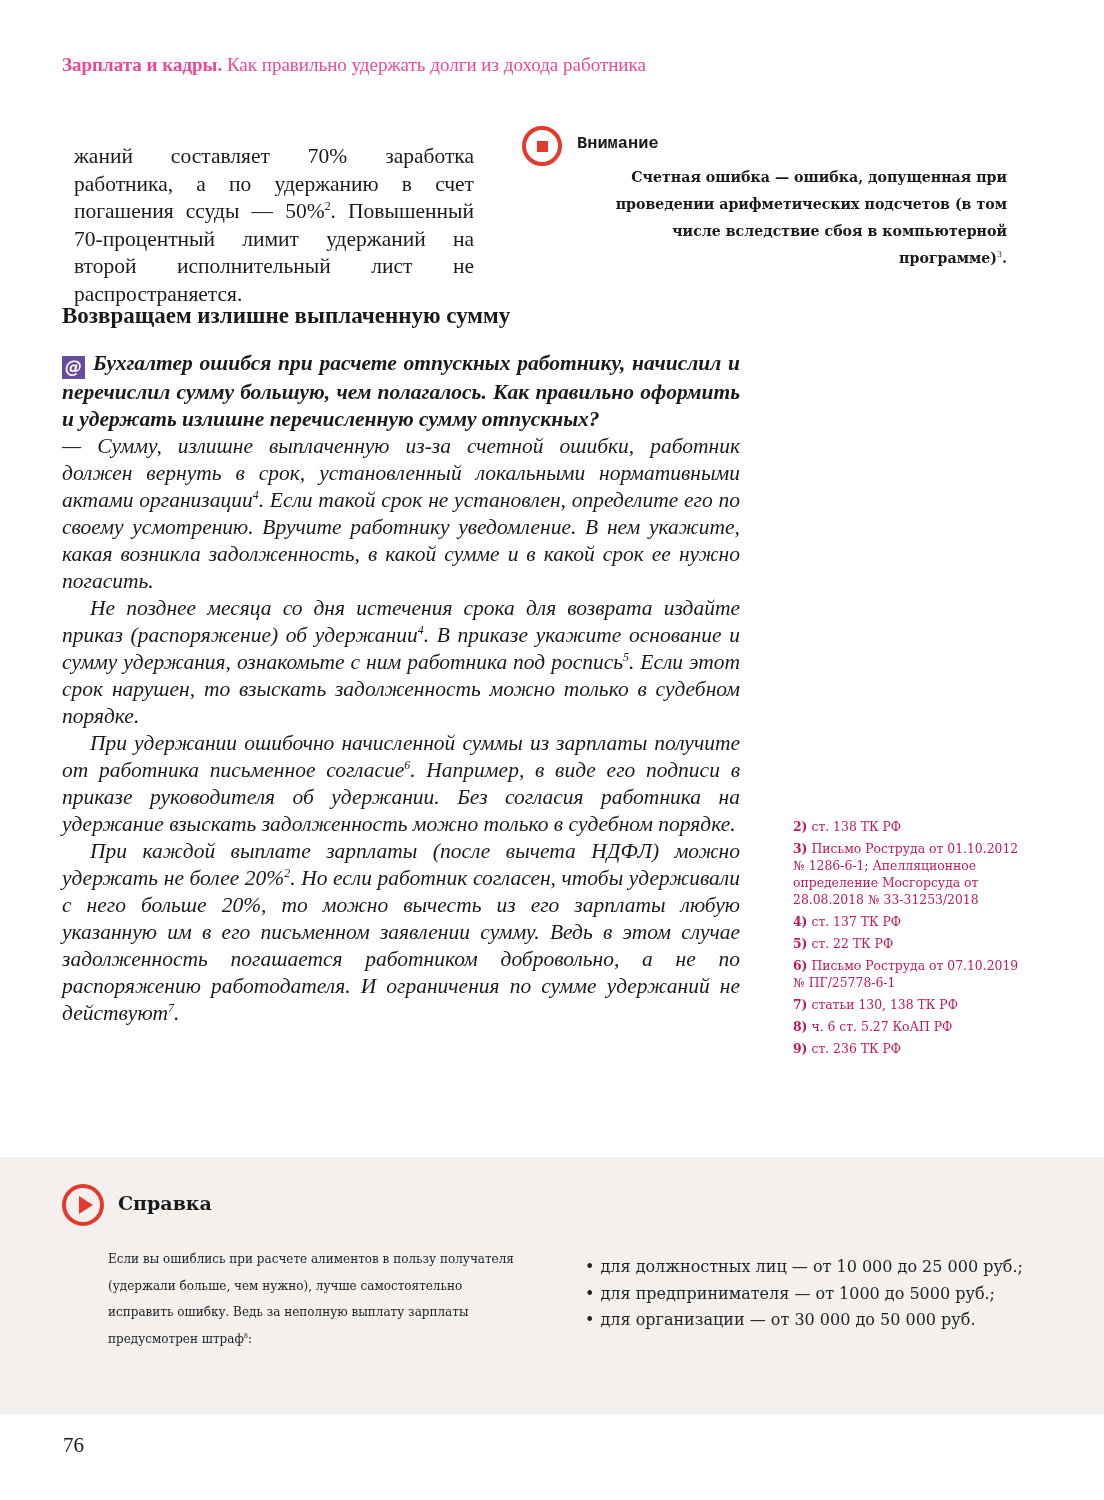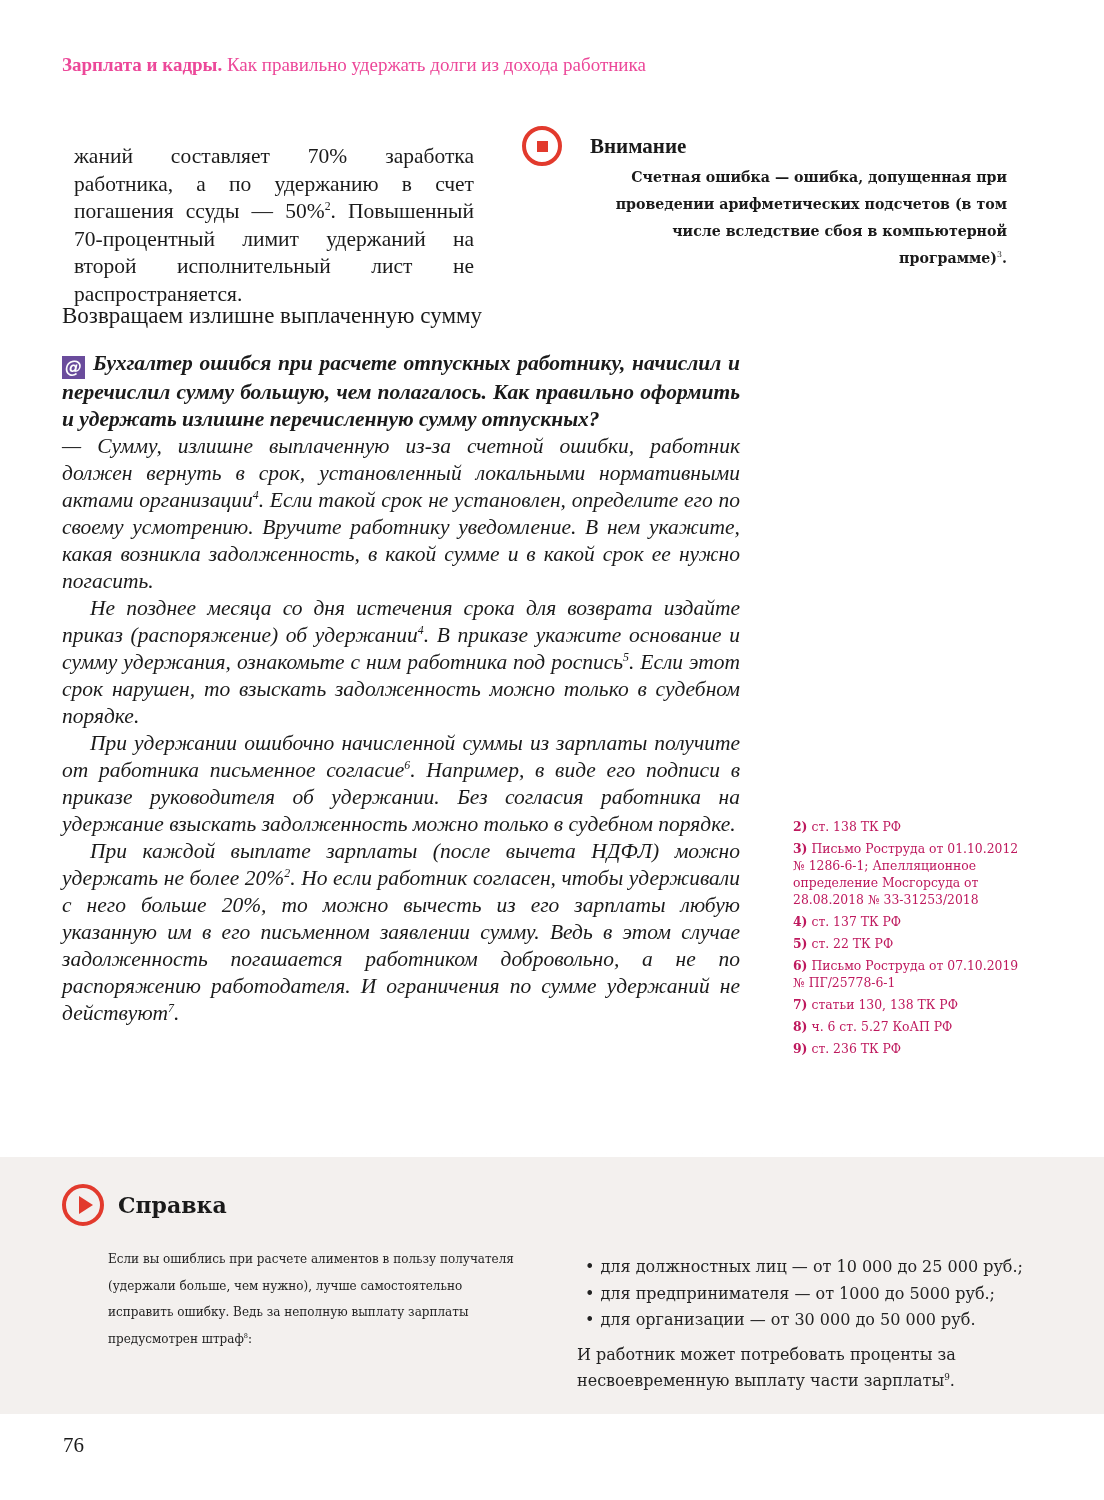--- a/index.html
+++ b/index.html
@@ -21,31 +21,31 @@
 
   .attention { position: absolute; left: 522px; top: 126px; width: 480px; }
   .attention-icon {
     position: absolute; left: 0; top: 0; width: 40px; height: 40px; box-sizing: border-box;
     border: 4px solid #e23a2d; border-radius: 50%;
   }
   .attention-icon .square {
     position: absolute; left: 11px; top: 11px; width: 11px; height: 11px; background: #e23a2d;
   }
   .attention-title {
-    position: absolute; left: 68px; top: 8px; font-weight: bold; font-size: 21px;
-    font-family: Liberation Serif, serif;
+    position: absolute; left: 55px; top: 8px; font-weight: bold; font-size: 17px;
+    font-family: Liberation Mono, monospace;
   }
   .attention-body {
     position: absolute; left: 55px; top: 38px; width: 430px; font-weight: bold;
     font-size: 14.2px; line-height: 27px; font-family: "DejaVu Serif", serif; text-align: right;
   }
   sup { font-size: 0.55em; vertical-align: super; line-height: 0; font-weight: normal; }
 
   .section-title {
-    position: absolute; left: 62px; top: 303px; font-weight: normal; font-size: 23px;
+    position: absolute; left: 62px; top: 303px; font-weight: bold; font-size: 23px;
     font-family: "Liberation Serif", serif;
   }
 
   .main-col {
     position: absolute; left: 62px; top: 350px; width: 678px;
     font-family: "Liberation Serif", serif; font-size: 21.5px; line-height: 27px; font-style: italic;
   }
   .main-col p { margin: 0; text-align: justify; }
   .question { font-weight: bold; }
   .q-icon {
@@ -72,21 +72,21 @@
   }
   .ref-icon {
     position: absolute; left: 62px; top: 27px; width: 42px; height: 42px; box-sizing: border-box;
     border: 4px solid #e23a2d; border-radius: 50%;
   }
   .ref-icon .tri {
     position: absolute; left: 13px; top: 8px; width: 0; height: 0;
     border-top: 9px solid transparent; border-bottom: 9px solid transparent; border-left: 14px solid #e23a2d;
   }
   .ref-title {
-    position: absolute; left: 118px; top: 35px; font-weight: bold; font-size: 22px;
+    position: absolute; left: 118px; top: 35px; font-weight: bold; font-size: 19px;
     font-family: "DejaVu Serif", serif;
   }
   .ref-left {
     position: absolute; left: 108px; top: 89px; width: 420px;
     font-family: "DejaVu Serif", serif; font-size: 12px; line-height: 26.5px; color: #222;
   }
   .ref-right {
     position: absolute; left: 577px; top: 89px; width: 460px;
     font-family: "DejaVu Serif", serif; font-size: 16px; line-height: 26.5px; color: #222;
   }
@@ -149,17 +149,16 @@
   <div class="ref-title">Справка</div>
   <div class="ref-left">
     <span>Если вы ошиблись при расчете алиментов в пользу получателя (удержали больше, чем нужно), лучше самостоятельно исправить ошибку. Ведь за неполную выплату зарплаты предусмотрен штраф</span><sup>8</sup><span>:</span>
   </div>
   <div class="ref-right">
     <ul>
       <li>для должностных лиц — от 10 000 до 25 000 руб.;</li>
       <li>для предпринимателя — от 1000 до 5000 руб.;</li>
       <li>для организации — от 30 000 до 50 000 руб.</li>
     </ul>
-    <div><span>И работник может потребовать проценты за несвоевременную выплату части зарплаты</span><sup>9</sup><span>.</span></div>
   </div>
 </div>
 
 <div class="page-number">76</div>
 
 </body></html>

